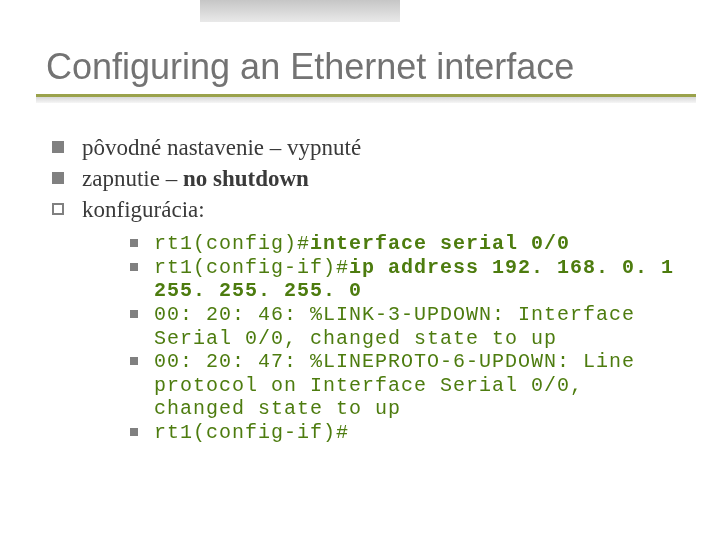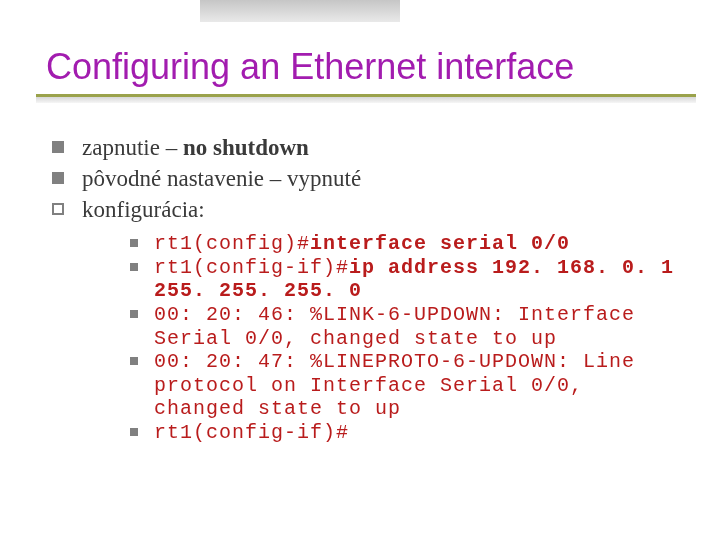--- a/index.html
+++ b/index.html
@@ -15,21 +15,21 @@
     position:absolute;top:0;left:200px;width:200px;height:22px;
     background:linear-gradient(#c6c6c6,#e9e9e9);
   }
   .slide{
     padding:46px 34px 0 46px;
   }
   .title{
     font-family:Verdana,Geneva,sans-serif;
     font-size:36px;
     letter-spacing:0px;
-    color:#a21caf;
+    color:#737373;
     margin:0 0 6px 0;
     font-weight:400;
   }
   .rule-wrap{position:relative;margin:0 0 30px 0;height:10px}
   .rule{
     position:absolute;left:-10px;right:-10px;top:0;
     height:3px;background:#9aa24b;
   }
   .rule-shadow{
     position:absolute;left:-10px;right:-10px;top:3px;
@@ -64,21 +64,21 @@
   ul.level2{
     list-style:none;padding:0;margin:8px 0 0 48px;
   }
   ul.level2>li{
     position:relative;
     padding:0 0 0 24px;
     font-family:"Courier New",Courier,monospace;
     font-size:20px;
     line-height:1.18;
     letter-spacing:1px;
-    color:#b91c1c;
+    color:#4d7c0f;
     margin-bottom:0;
   }
   ul.level2>li::before{
     content:"";
     position:absolute;left:0;top:7px;
     width:8px;height:8px;background:#808080;
   }
 </style>
 </head>
 <body>
@@ -89,37 +89,37 @@
 
   <h1 class="title">Configuring an Ethernet interface</h1>
 
   <div class="rule-wrap">
     <div class="rule"></div>
     <div class="rule-shadow"></div>
   </div>
 
   <ul class="level1">
     <li>
-      <span>zapnutie – </span><span class="b">no shutdown</span>
+      <span>pôvodné nastavenie – vypnuté</span>
     </li>
     <li>
-      <span>pôvodné nastavenie – vypnuté</span>
+      <span>zapnutie – </span><span class="b">no shutdown</span>
     </li>
     <li class="last">
       <span>konfigurácia:</span>
 
       <ul class="level2">
         <li>
           <span>rt1(config)#</span><span class="b">interface serial 0/0</span>
         </li>
         <li>
           <span>rt1(config-if)#</span><span class="b">ip address 192. 168. 0. 1 255. 255. 255. 0</span>
         </li>
         <li>
-          <span>00: 20: 46: %LINK-6-UPDOWN: Interface Serial 0/0, changed state to up</span>
+          <span>00: 20: 46: %LINK-3-UPDOWN: Interface Serial 0/0, changed state to up</span>
         </li>
         <li>
           <span>00: 20: 47: %LINEPROTO-6-UPDOWN: Line protocol on Interface Serial 0/0, changed state to up</span>
         </li>
         <li>
           <span>rt1(config-if)#</span>
         </li>
       </ul>
 
     </li>

